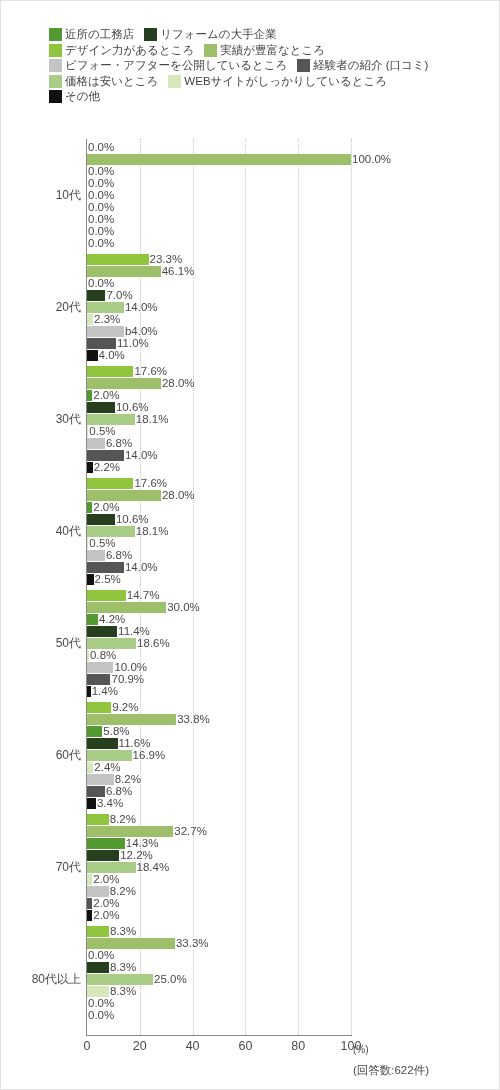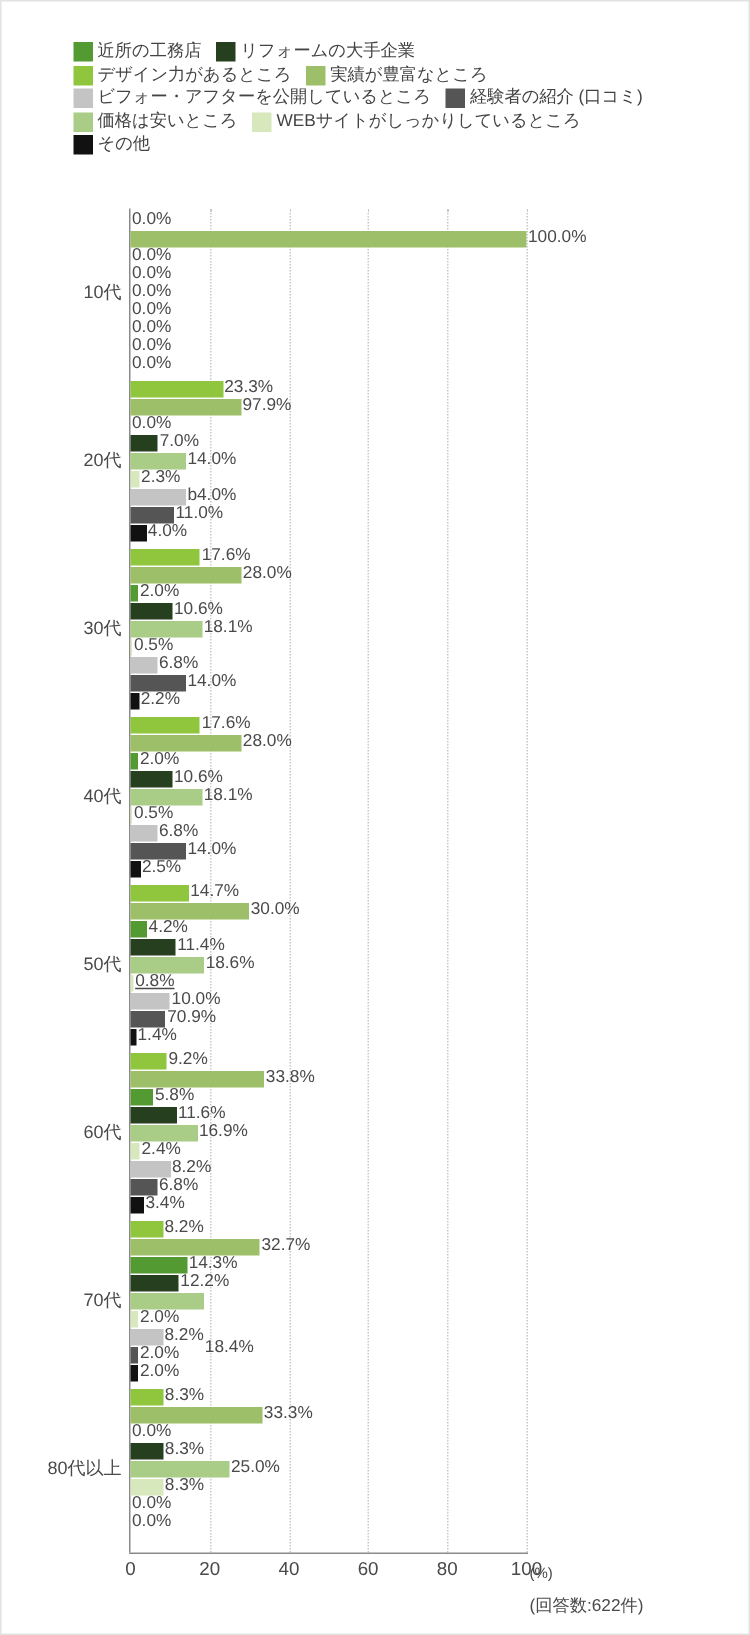--- a/index.html
+++ b/index.html
@@ -249,21 +249,21 @@
         </div>
       </div>
       <div class="group" style="top: 114.5px; height: 107px;">
         <div class="group-label">20代</div>
         <div class="bar-row">
           <div class="bar" style="width: 23.3%; background: rgb(143, 198, 61);"></div>
           <div class="bar-value" style="left: 23.3%;">23.3%</div>
         </div>
         <div class="bar-row">
           <div class="bar" style="width: 27.9%; background: rgb(157, 191, 106);"></div>
-          <div class="bar-value" style="left: 27.9%;">97.9%</div>
+          <div class="bar-value" style="left: 27.9%;">46.1%</div>
         </div>
         <div class="bar-row">
           <div class="bar-value" style="left: 0%;">0.0%</div>
         </div>
         <div class="bar-row">
           <div class="bar" style="width: 7%; background: rgb(38, 64, 31);"></div>
           <div class="bar-value" style="left: 7%;">7.0%</div>
         </div>
         <div class="bar-row">
           <div class="bar" style="width: 14%; background: rgb(169, 204, 134);"></div>
@@ -381,21 +381,21 @@
         <div class="bar-row">
           <div class="bar" style="width: 11.4%; background: rgb(38, 64, 31);"></div>
           <div class="bar-value" style="left: 11.4%;">11.4%</div>
         </div>
         <div class="bar-row">
           <div class="bar" style="width: 18.6%; background: rgb(169, 204, 134);"></div>
           <div class="bar-value" style="left: 18.6%;">18.6%</div>
         </div>
         <div class="bar-row">
           <div class="bar" style="width: 0.8%; background: rgb(215, 232, 189);"></div>
-          <div class="bar-value" style="left: 0.8%; text-decoration: underline;">0.8%</div>
+          <div class="bar-value" style="left: 0.8%;">0.8%</div>
         </div>
         <div class="bar-row">
           <div class="bar" style="width: 10%; background: rgb(196, 196, 196);"></div>
           <div class="bar-value" style="left: 10%;">10.0%</div>
         </div>
         <div class="bar-row">
           <div class="bar" style="width: 8.9%; background: rgb(85, 85, 85);"></div>
           <div class="bar-value" style="left: 8.9%;">70.9%</div>
         </div>
         <div class="bar-row" style="margin-bottom: 0px;">
@@ -455,21 +455,21 @@
         <div class="bar-row">
           <div class="bar" style="width: 14.3%; background: rgb(84, 154, 51);"></div>
           <div class="bar-value" style="left: 14.3%;">14.3%</div>
         </div>
         <div class="bar-row">
           <div class="bar" style="width: 12.2%; background: rgb(38, 64, 31);"></div>
           <div class="bar-value" style="left: 12.2%;">12.2%</div>
         </div>
         <div class="bar-row">
           <div class="bar" style="width: 18.4%; background: rgb(169, 204, 134);"></div>
-          <div class="bar-value" style="left: 18.4%; margin-top: 32px;">18.4%</div>
+          <div class="bar-value" style="left: 18.4%;">18.4%</div>
         </div>
         <div class="bar-row">
           <div class="bar" style="width: 2%; background: rgb(215, 232, 189);"></div>
           <div class="bar-value" style="left: 2%;">2.0%</div>
         </div>
         <div class="bar-row">
           <div class="bar" style="width: 8.2%; background: rgb(196, 196, 196);"></div>
           <div class="bar-value" style="left: 8.2%;">8.2%</div>
         </div>
         <div class="bar-row">

